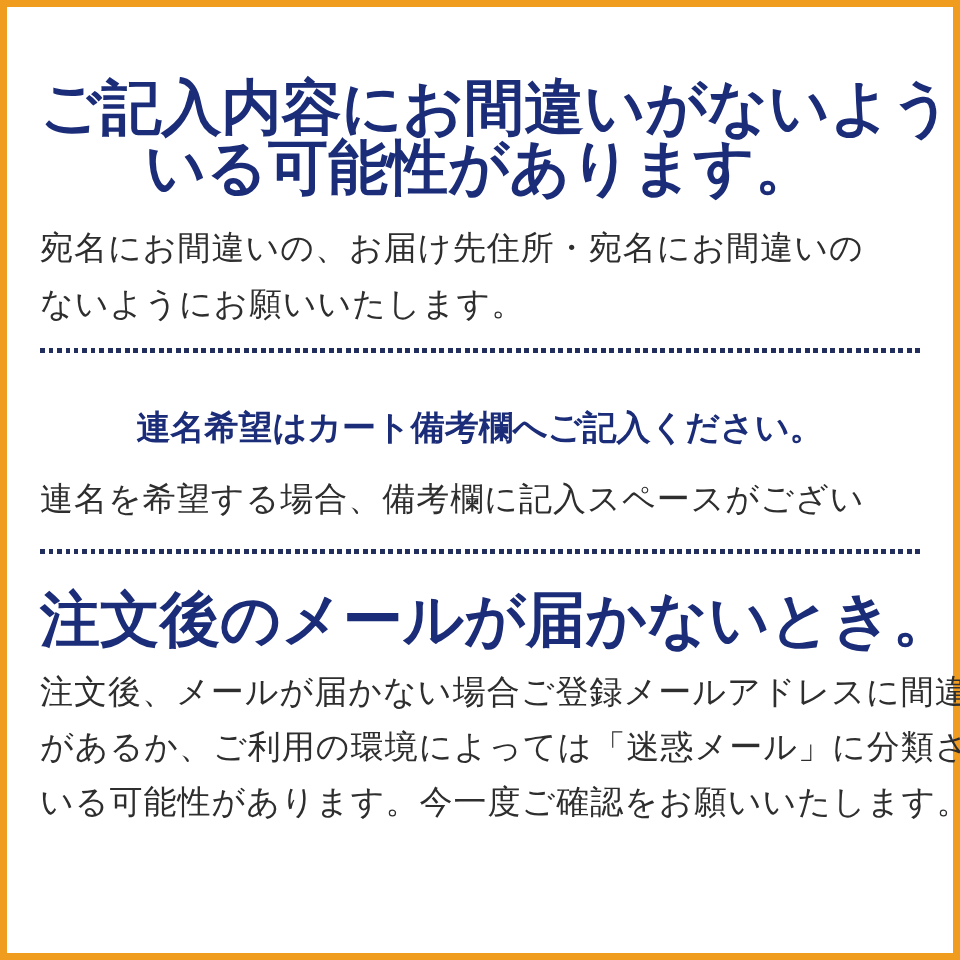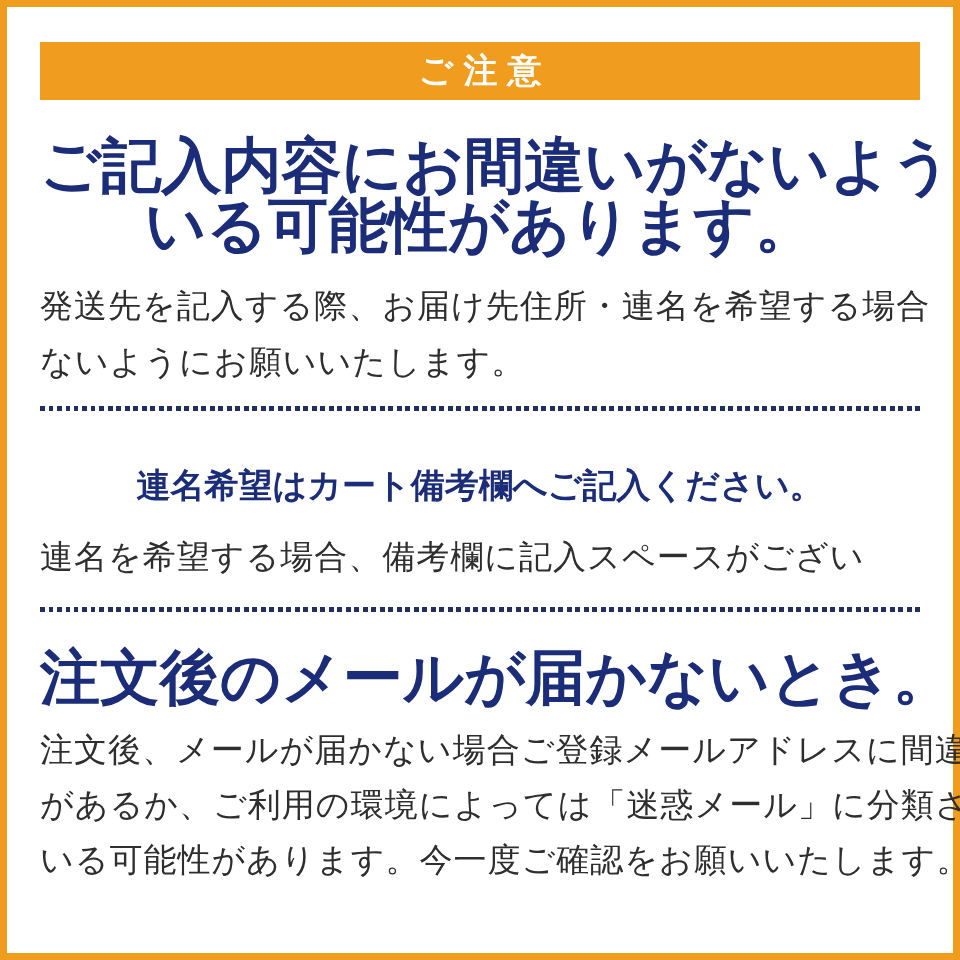--- a/index.html
+++ b/index.html
@@ -77,30 +77,27 @@
       transparent 8.5px
     );
   }
   .divider.d2 { margin-top: 22px; }
 </style>
 </head>
 <body>
 
 <div class="frame">
 
-  <div class="header-bar">
-    <span>ご注意</span>
-  </div>
 
   <h2 class="heading">
     <span class="hline">ご記入内容にお間違いがないよう</span>
     <span class="hline">いる可能性があります。</span>
   </h2>
   <p class="body-text">
-    <span class="bline">発送先を記入する際、お届け先住所・連名を希望する場合</span>
+    <span class="bline">宛名にお間違いの、お届け先住所・宛名にお間違いの</span>
     <span class="bline">ないようにお願いいたします。</span>
   </p>
 
   <div class="divider"></div>
 
   <h2 class="heading h2-wide">
     <span class="hline">連名希望はカート備考欄へご記入ください。</span>
   </h2>
   <p class="body-text b2">
     <span class="bline">連名を希望する場合、備考欄に記入スペースがござい</span>

